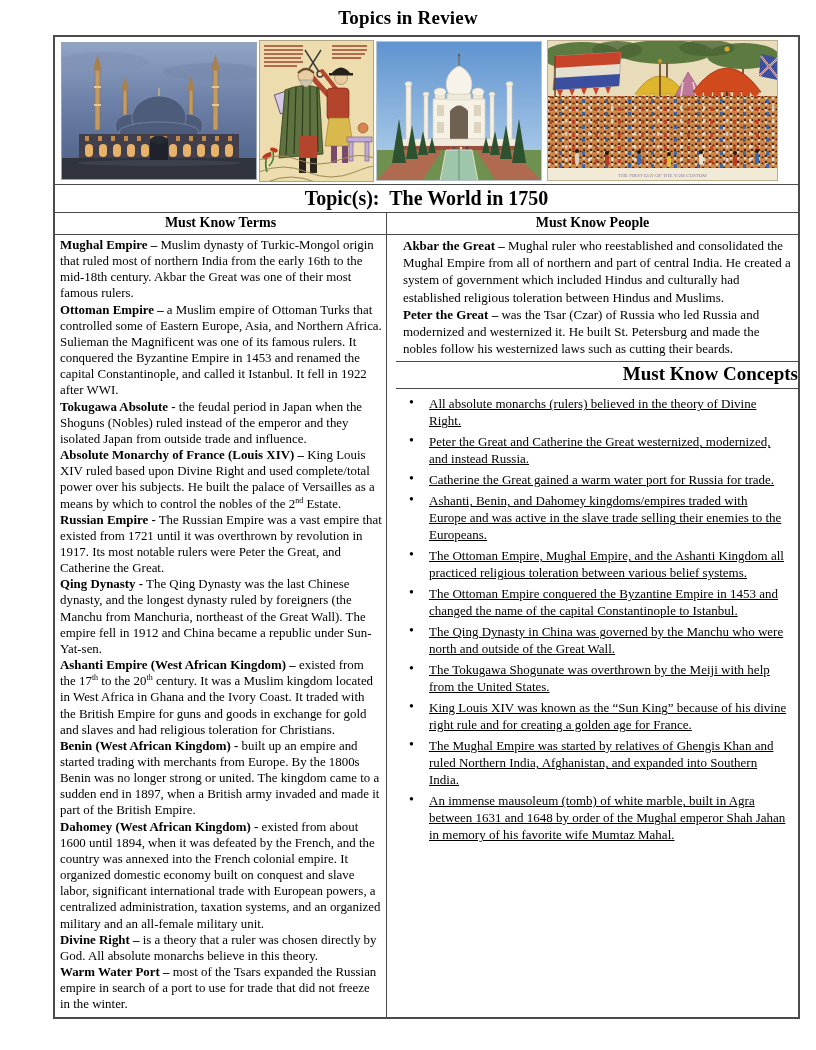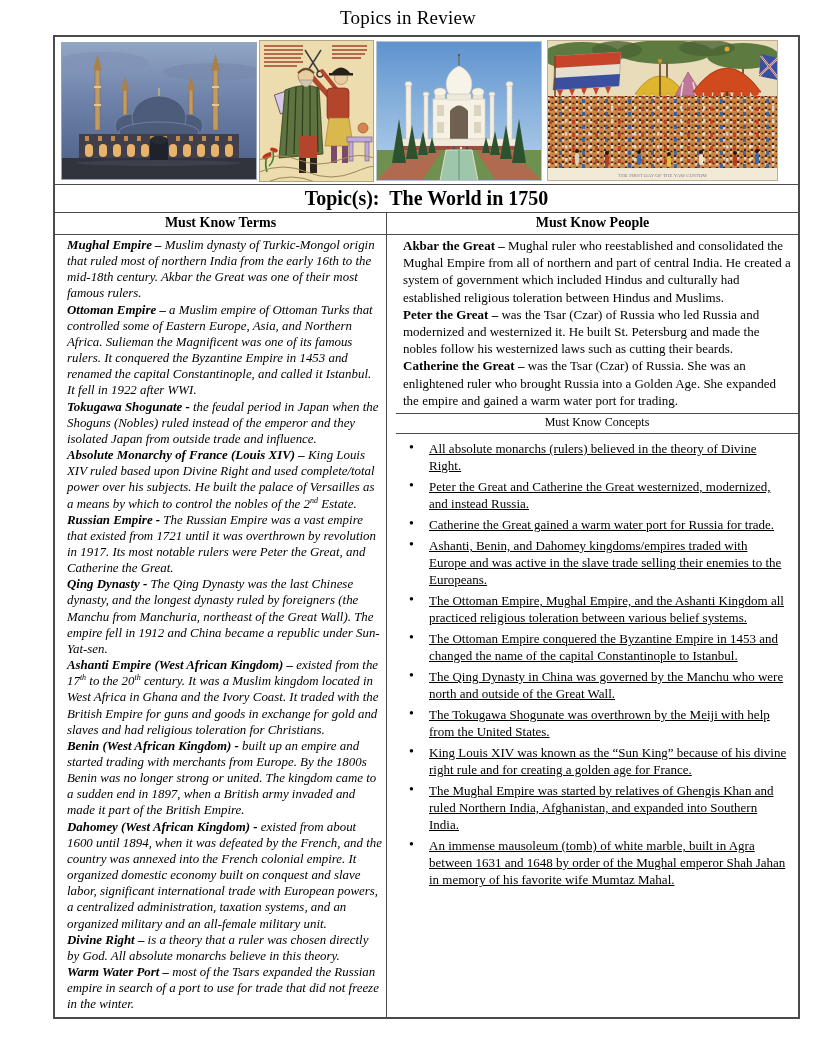--- a/index.html
+++ b/index.html
@@ -3,21 +3,21 @@
 <meta charset="utf-8">
 <style>
   html,body{margin:0;padding:0;}
   body{
     width:816px;height:1050px;position:relative;overflow:hidden;
     background:#ffffff;color:#000;
     font-family:"Liberation Serif","DejaVu Serif",serif;
   }
   .page-title{
     margin:7px 0 6px 0;text-align:center;
-    font-size:19px;font-weight:normal;letter-spacing:.2px;
+    font-size:19px;font-weight:bold;letter-spacing:.2px;
   }
   .review-table{
     margin-left:53px;width:743px;
     border:2px solid #4b4b4b;background:#fff;
   }
   .images-row{
     height:147px;display:flex;align-items:center;
     padding-left:6px;gap:2px;
     border-bottom:1px solid #4b4b4b;
   }
@@ -29,32 +29,31 @@
     border-bottom:1px solid #4b4b4b;
   }
   .cols{display:grid;grid-template-columns:332px 1fr;}
   .head-cell{
     font-weight:bold;font-size:14px;text-align:center;
     padding:2px 0 3px 0;border-bottom:1px solid #4b4b4b;
   }
   .head-cell.left{border-right:1px solid #4b4b4b;}
   .body-left{
     border-right:1px solid #4b4b4b;
-    padding:2px 4px 4px 12px;
-    font-style:italic;
+    padding:2px 4px 4px 5px;
   }
   .body-left .entry{margin:0;font-size:12.9px;line-height:16.15px;}
   .entry b{font-weight:bold;}
   .entry sup, .concept sup{font-size:.62em;line-height:0;}
   .body-right{display:flex;flex-direction:column;margin-left:9px;}
   .people-box{padding:2px 7px 3px 7px;}
   .people-box .entry{margin:0;font-size:13px;line-height:17.2px;}
   .concepts-head{
     border-top:1px solid #4b4b4b;border-bottom:1px solid #4b4b4b;
-    font-weight:normal;font-size:12px;text-align:center;
+    font-weight:bold;font-size:19px;text-align:right;
     padding:1px 0 3px 0;margin-top:1px;
   }
   ul.concepts{list-style:none;margin:6px 0 0 0;padding:0 0 4px 0;text-decoration:underline;}
   li.concept{
     position:relative;padding:0 10px 0 33px;margin-bottom:4px;
     font-size:13px;line-height:17px;
   }
   li.concept::before{
     content:"\2022";position:absolute;left:13px;top:-1px;
     font-size:14px;
@@ -371,35 +370,34 @@
 
   <div class="cols">
     <div class="head-cell left">Must Know Terms</div>
     <div class="head-cell">Must Know People</div>
   </div>
 
   <div class="cols">
     <div class="body-left">
         <p class="entry"><b>Mughal Empire –</b> Muslim dynasty of Turkic-Mongol origin that ruled most of northern India from the early 16th to the mid-18th century. Akbar the Great was one of their most famous rulers.</p>
         <p class="entry"><b>Ottoman Empire –</b> a Muslim empire of Ottoman Turks that controlled some of Eastern Europe, Asia, and Northern Africa. Sulieman the Magnificent was one of its famous rulers. It conquered the Byzantine Empire in 1453 and renamed the capital Constantinople, and called it Istanbul. It fell in 1922 after WWI.</p>
-        <p class="entry"><b>Tokugawa Shogunate -</b> the feudal period in Japan when the Shoguns (Nobles) ruled instead of the emperor and they isolated Japan from outside trade and influence.</p>
+        <p class="entry"><b>Tokugawa Absolute -</b> the feudal period in Japan when the Shoguns (Nobles) ruled instead of the emperor and they isolated Japan from outside trade and influence.</p>
         <p class="entry"><b>Absolute Monarchy of France (Louis XIV) –</b> King Louis XIV ruled based upon Divine Right and used complete/total power over his subjects. He built the palace of Versailles as a means by which to control the nobles of the 2<sup>nd</sup> Estate.</p>
         <p class="entry"><b>Russian Empire -</b> The Russian Empire was a vast empire that existed from 1721 until it was overthrown by revolution in 1917. Its most notable rulers were Peter the Great, and Catherine the Great.</p>
         <p class="entry"><b>Qing Dynasty -</b> The Qing Dynasty was the last Chinese dynasty, and the longest dynasty ruled by foreigners (the Manchu from Manchuria, northeast of the Great Wall). The empire fell in 1912 and China became a republic under Sun-Yat-sen.</p>
         <p class="entry"><b>Ashanti Empire (West African Kingdom) –</b> existed from the 17<sup>th</sup> to the 20<sup>th</sup> century. It was a Muslim kingdom located in West Africa in Ghana and the Ivory Coast. It traded with the British Empire for guns and goods in exchange for gold and slaves and had religious toleration for Christians.</p>
         <p class="entry"><b>Benin (West African Kingdom) -</b> built up an empire and started trading with merchants from Europe. By the 1800s Benin was no longer strong or united. The kingdom came to a sudden end in 1897, when a British army invaded and made it part of the British Empire.</p>
         <p class="entry"><b>Dahomey (West African Kingdom) -</b> existed from about 1600 until 1894, when it was defeated by the French, and the country was annexed into the French colonial empire. It organized domestic economy built on conquest and slave labor, significant international trade with European powers, a centralized administration, taxation systems, and an organized military and an all-female military unit.</p>
         <p class="entry"><b>Divine Right –</b> is a theory that a ruler was chosen directly by God. All absolute monarchs believe in this theory.</p>
         <p class="entry"><b>Warm Water Port –</b> most of the Tsars expanded the Russian empire in search of a port to use for trade that did not freeze in the winter.</p>
       </div>
     <div class="body-right">
       <div class="people-box">
           <p class="entry"><b>Akbar the Great –</b> Mughal ruler who reestablished and consolidated the Mughal Empire from all of northern and part of central India. He created a system of government which included Hindus and culturally had established religious toleration between Hindus and Muslims.</p>
           <p class="entry"><b>Peter the Great –</b> was the Tsar (Czar) of Russia who led Russia and modernized and westernized it. He built St. Petersburg and made the nobles follow his westernized laws such as cutting their beards.</p>
-          <p class="entry"><b>Catherine the Great –</b> was the Tsar (Czar) of Russia. She was an enlightened ruler who brought Russia into a Golden Age. She expanded the empire and gained a warm water port for trading.</p>
         </div>
       <div class="concepts-head">Must Know Concepts</div>
       <ul class="concepts">
           <li class="concept">All absolute monarchs (rulers) believed in the theory of Divine Right.</li>
           <li class="concept">Peter the Great and Catherine the Great westernized, modernized, and instead Russia.</li>
           <li class="concept">Catherine the Great gained a warm water port for Russia for trade.</li>
           <li class="concept">Ashanti, Benin, and Dahomey kingdoms/empires traded with Europe and was active in the slave trade selling their enemies to the Europeans.</li>
           <li class="concept">The Ottoman Empire, Mughal Empire, and the Ashanti Kingdom all practiced religious toleration between various belief systems.</li>
           <li class="concept">The Ottoman Empire conquered the Byzantine Empire in 1453 and changed the name of the capital Constantinople to Istanbul.</li>
           <li class="concept">The Qing Dynasty in China was governed by the Manchu who were north and outside of the Great Wall.</li>

